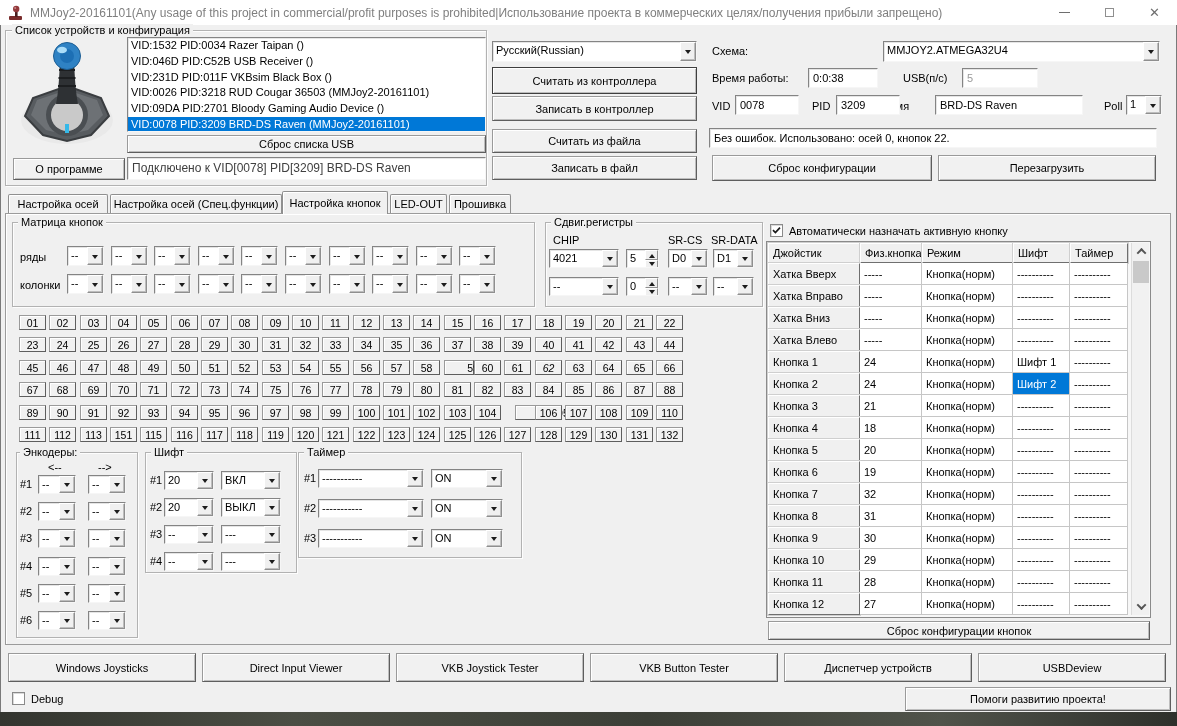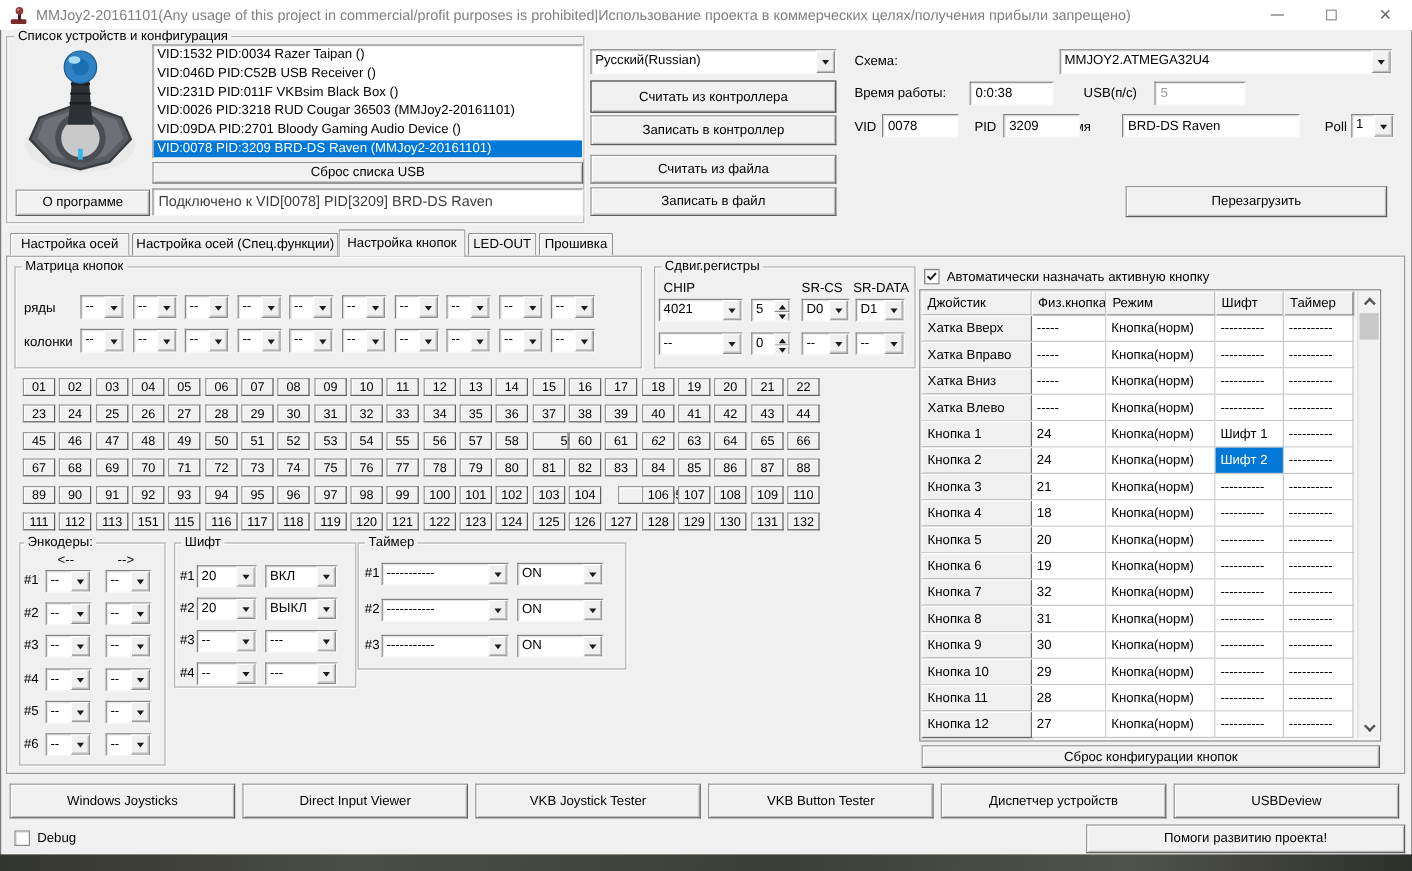--- a/index.html
+++ b/index.html
@@ -143,21 +143,25 @@
   <div class="sunken" style="left:735px;top:95px;width:64px;height:20px">
     <span class="txt">0078</span>
     </div>
   <div class="sunken" style="left:836px;top:95px;width:64px;height:20px">
     <span class="txt">3209</span>
     </div>
   <div class="sunken" style="left:935px;top:95px;width:148px;height:20px">
     <span class="txt">BRD-DS Raven</span>
     </div>
 
-
+  <div class="sunken" style="left:709px;top:128px;width:448px;height:20px">
+    <span class="txt">Без ошибок. Использовано: осей  0, кнопок  22.</span>
+    </div>
+
+  <div class="btn" style="left:712px;top:155px;width:220px;height:26px">Сброс конфигурации</div>
   <div class="btn" style="left:938px;top:155px;width:218px;height:26px">Перезагрузить</div>
 
   <div class="tabpage" style="left:5px;top:213px;width:1166px;height:432px"></div>
 
   <div class="groupbox" style="left:12px;top:222px;width:523px;height:85px"></div>
   <span class="grouplabel" style="left:18px;top:216px">Матрица кнопок</span>
   <span class="lbl" style="left:20px;top:251px">ряды</span>
   <span class="lbl" style="left:20px;top:279px">колонки</span>
 
   <div class="groupbox" style="left:545px;top:222px;width:218px;height:85px"></div>

